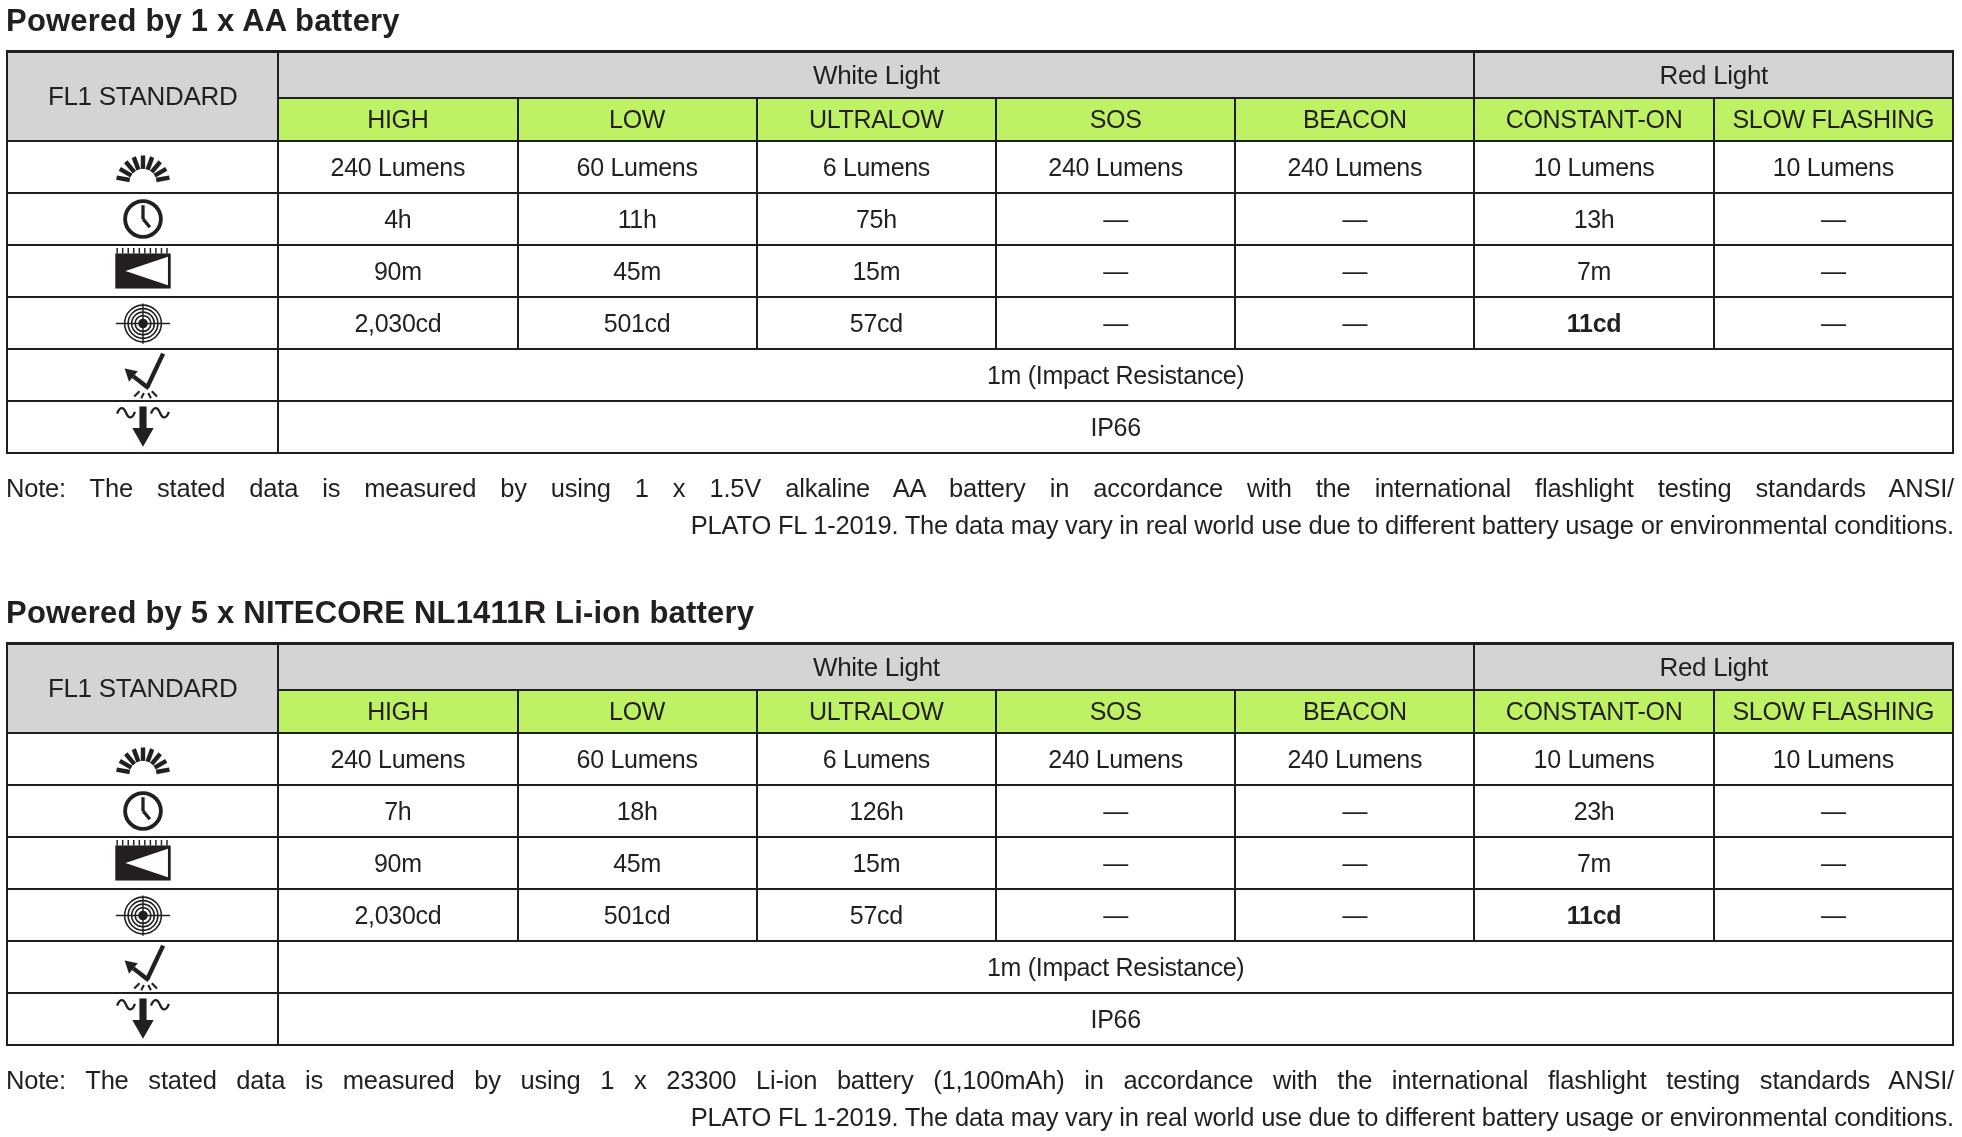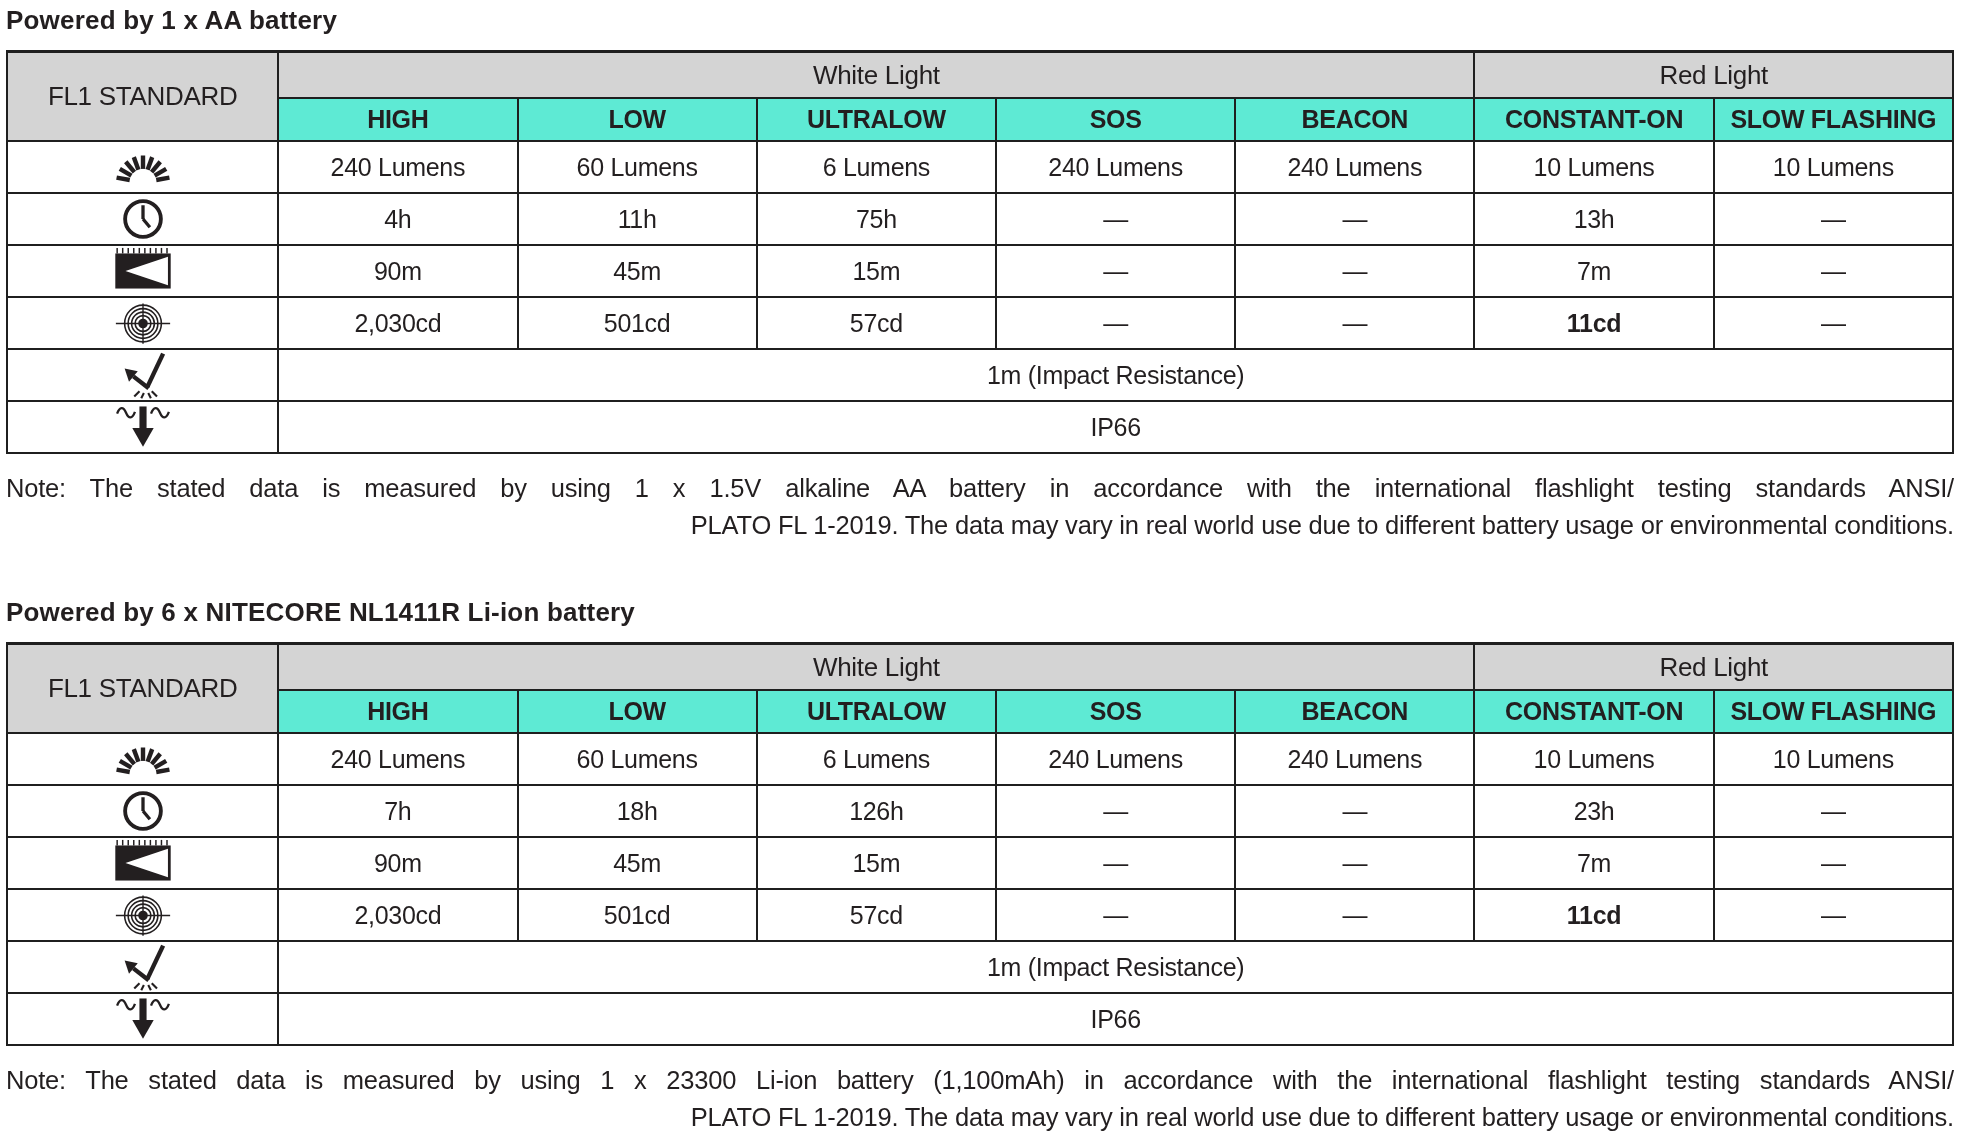--- a/index.html
+++ b/index.html
@@ -4,40 +4,40 @@
 <style>
   html,body { margin:0; padding:0; background:#ffffff; }
   body {
     width:1962px; height:1137px; overflow:hidden;
     font-family:"Liberation Sans", sans-serif;
     color:#231f20;
   }
   .wrap { padding:4px 8px 0 6px; }
 
   .sec-title {
-    font-size:26px; font-weight:bold; letter-spacing:0.2px;
+    font-size:31px; font-weight:bold; letter-spacing:0.2px;
     margin:0; line-height:33px;
   }
   .t2 { margin-top:52px; }
 
   table.spec {
     border-collapse:collapse; table-layout:fixed;
     width:1948px; margin-top:13px;
     border:2px solid #1f1f1f; border-top:3px solid #1f1f1f;padding-left:40px;
   }
   table.spec td {
     border:2px solid #1f1f1f;
     text-align:center; vertical-align:middle;
     padding:0; overflow:hidden;
     font-size:25px; letter-spacing:-0.3px;
   }
   col.c0 { width:271px; }
   col.c  { width:239px; }
   tr.h1 td { height:44px; background:#d4d4d4; font-size:26px; }
-  tr.h2 td { height:41px; background:#5eead4; font-size:25px;font-weight:bold; }
+  tr.h2 td { height:41px; background:#bef264; font-size:25px; }
   td.fl1 { background:#d4d4d4; font-size:26px; }
   tr.dr td { height:50px; }
   td.icell { background:#ffffff; }
   td.icell svg { display:block; margin:0 auto; }
   .bv { font-weight:bold;margin-top:20px; }
 
   .note { margin-top:16px; font-size:25.5px; line-height:37px; letter-spacing:-0.2px; }
   .note .l1 { text-align:justify; text-align-last:justify; }
   .note .l2 { text-align:right; }
   .note b { font-weight:normal; }
@@ -194,21 +194,21 @@
       <td colspan="7">IP66</td>
     </tr>
   </tbody>
     </table>
 
   <div class="note">
     <div class="l1"><b>Note:</b> <span>The stated data is measured by using 1 x 1.5V alkaline AA battery in accordance with the international flashlight testing standards ANSI/</span></div>
     <div class="l2">PLATO FL 1-2019. The data may vary in real world use due to different battery usage or environmental conditions.</div>
   </div>
 
-  <div class="sec-title t2">Powered by 6 x NITECORE NL1411R Li-ion battery</div>
+  <div class="sec-title t2">Powered by 5 x NITECORE NL1411R Li-ion battery</div>
 
   <table class="spec">
     <colgroup>
         <col class="c0">
         <col class="c">
         <col class="c">
         <col class="c">
         <col class="c">
         <col class="c">
         <col class="c">

